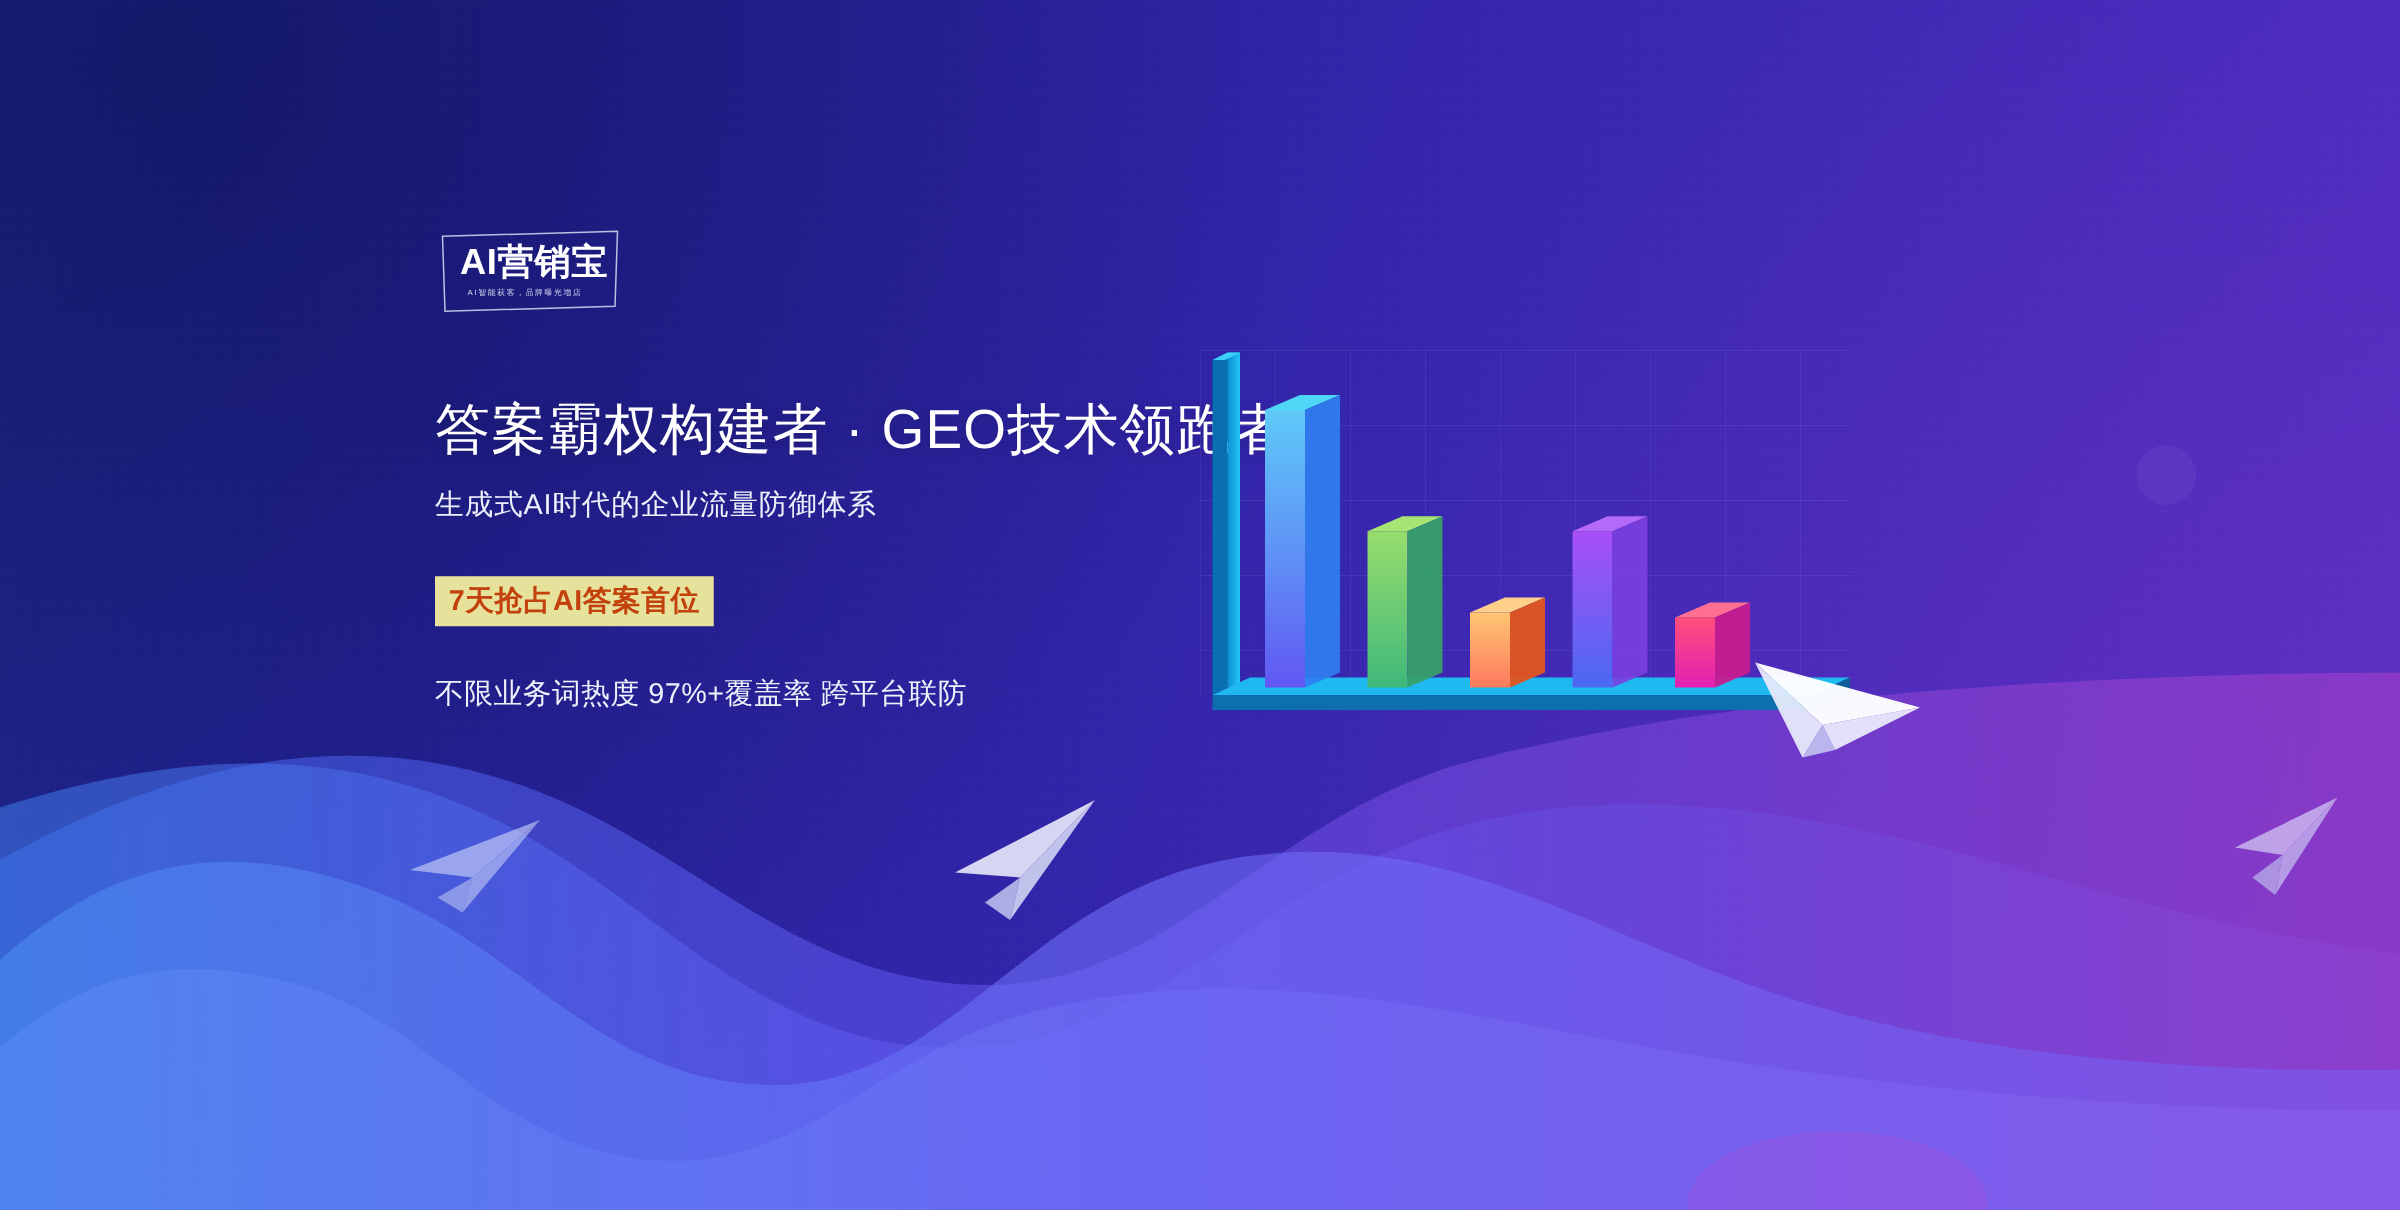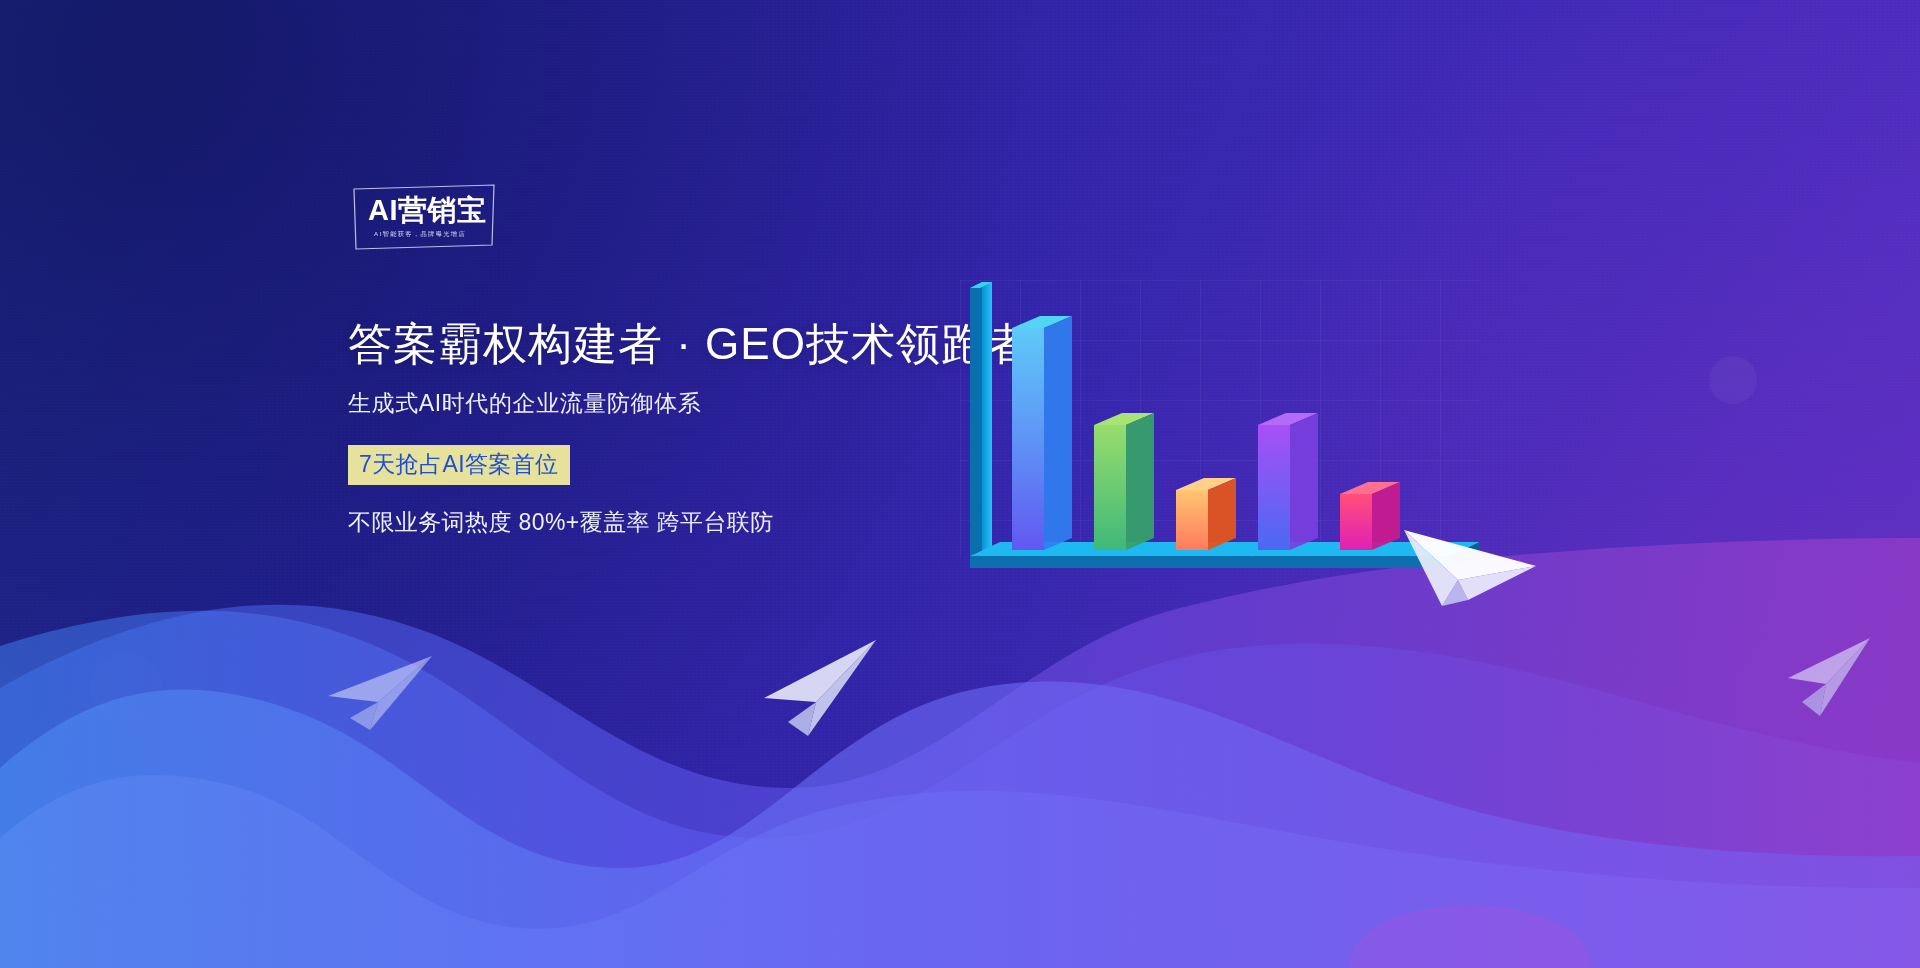--- a/index.html
+++ b/index.html
@@ -59,27 +59,27 @@
 
   
   #copy{position:absolute;left:348px;top:318px;width:780px;}
   .headline{
     font-size:44px;line-height:1.18;color:#ffffff;font-weight:400;
     letter-spacing:1px;white-space:nowrap;margin:0 0 22px 0;
     text-shadow:0 2px 10px rgba(0,0,0,.18);
   }
   .sub-line{
     font-size:23px;line-height:1;color:#eef0fb;font-weight:400;
-    letter-spacing:.6px;white-space:nowrap;margin:0 0 30px 0;
+    letter-spacing:.6px;white-space:nowrap;margin:16px 0 30px 0;
   }
   .sub-line.highlight{
     display:inline-block;
     background:#e6e29b;
-    color:#1d4ed8;
-    font-weight:400;
+    color:#c2410c;
+    font-weight:700;
     padding:8px 11px 9px 11px;
     margin-bottom:26px;
     letter-spacing:.4px;
   }
   .sub-line.last{margin-bottom:0;letter-spacing:.4px;}
 
   
   #chart{position:absolute;left:960px;top:280px;width:520px;height:400px;}
   #chart svg{display:block;}
 
@@ -150,21 +150,21 @@
       <path d="M2,6 L142,2 L140,62 L4,66 Z" fill="none" stroke="#cfd2ef" stroke-width="1.2" opacity=".9"></path>
     </svg>
     <div class="logo-title">AI营销宝</div>
     <div class="logo-sub">AI智能获客，品牌曝光增店</div>
   </div>
 
   <div id="copy">
     <h1 class="headline">答案霸权构建者 · GEO技术领跑者</h1>
     <p class="sub-line">生成式AI时代的企业流量防御体系</p>
     <div><span class="sub-line highlight">7天抢占AI答案首位</span></div>
-    <p class="sub-line last">不限业务词热度 80%+覆盖率 跨平台联防</p>
+    <p class="sub-line last">不限业务词热度 97%+覆盖率 跨平台联防</p>
   </div>
 
   <div id="chart">
     <svg viewBox="0 0 520 400" width="520" height="400" xmlns="http://www.w3.org/2000/svg">
       <defs>
 
         <pattern id="gridpat" width="60" height="60" patternUnits="userSpaceOnUse">
           <path d="M60,0 L0,0 0,60" fill="none" stroke="rgba(170,185,255,0.13)" stroke-width="1"></path>
         </pattern>
 

